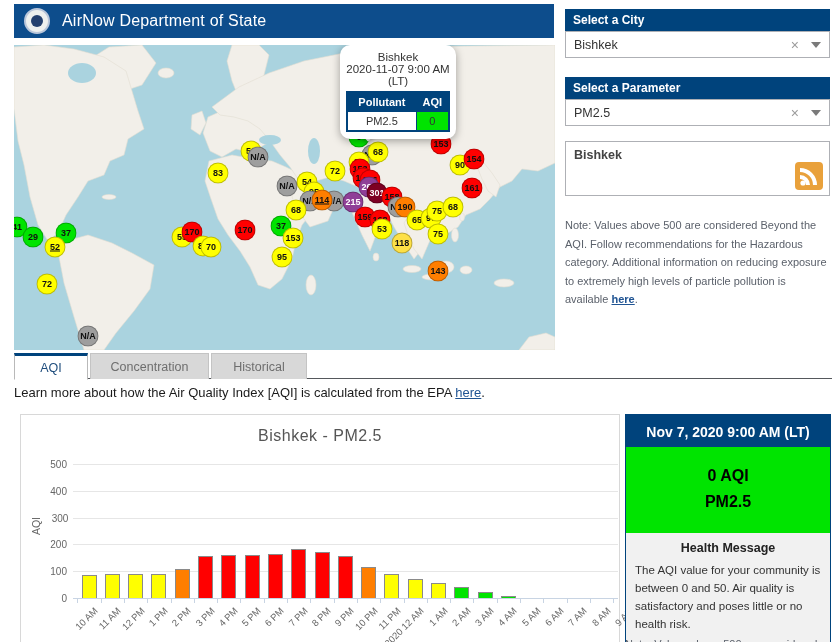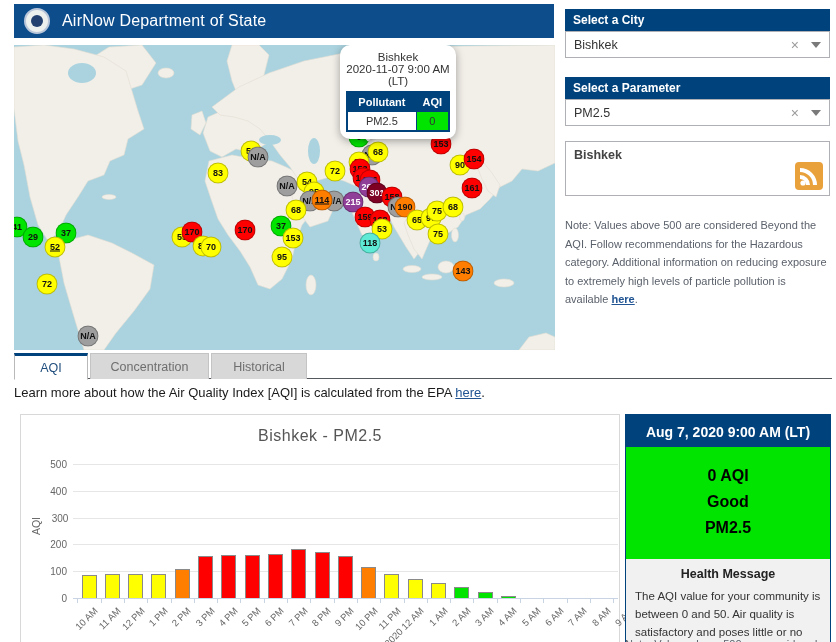--- a/index.html
+++ b/index.html
@@ -191,27 +191,27 @@
       <div class="marker" style="left: 349px; top: 133px; background: rgb(255, 0, 0);">141</div>
       <div class="marker" style="left: 356px; top: 135px; background: rgb(255, 0, 0);">166</div>
       <div class="marker dark" style="left: 355px; top: 142px; background: rgb(143, 63, 151);">262</div>
       <div class="marker dark" style="left: 363px; top: 148px; background: rgb(126, 0, 35);">301</div>
       <div class="marker" style="left: 378px; top: 152px; background: rgb(255, 0, 0);">158</div>
       <div class="marker" style="left: 384px; top: 162px; background: rgb(158, 158, 158);">N/A</div>
       <div class="marker" style="left: 391px; top: 162px; background: rgb(255, 126, 0);">190</div>
       <div class="marker" style="left: 351px; top: 172px; background: rgb(255, 0, 0);">159</div>
       <div class="marker" style="left: 366px; top: 175px; background: rgb(255, 0, 0);">168</div>
       <div class="marker" style="left: 368px; top: 184px; background: rgb(255, 255, 0);">53</div>
-      <div class="marker" style="left: 356px; top: 198px; background: #5eead4;">118</div>
+      <div class="marker" style="left: 388px; top: 198px; background: #fde047;">118</div>
       <div class="marker" style="left: 403px; top: 175px; background: rgb(255, 255, 0);">65</div>
       <div class="marker" style="left: 417px; top: 173px; background: rgb(255, 255, 0);">97</div>
       <div class="marker" style="left: 423px; top: 166px; background: rgb(255, 255, 0);">75</div>
       <div class="marker" style="left: 439px; top: 162px; background: rgb(255, 255, 0);">68</div>
       <div class="marker" style="left: 424px; top: 189px; background: rgb(255, 255, 0);">75</div>
-      <div class="marker" style="left: 424px; top: 226px; background: rgb(255, 126, 0); margin-left: 25px;">143</div>
+      <div class="marker" style="left: 424px; top: 226px; background: rgb(255, 126, 0);">143</div>
       <div class="marker" style="left: 427px; top: 99px; background: rgb(255, 0, 0);">153</div>
       <div class="marker" style="left: 446px; top: 120px; background: rgb(255, 255, 0);">90</div>
       <div class="marker" style="left: 460px; top: 114px; background: rgb(255, 0, 0);">154</div>
       <div class="marker" style="left: 458px; top: 143px; background: rgb(255, 0, 0);">161</div>
     </div>
 
   <div class="popup-tail"></div>
   <div class="popup">
     <div>Bishkek</div>
     <div>2020-11-07 9:00 AM</div>
@@ -351,25 +351,24 @@
       <div class="ytick-label" style="left: 0px; top: 151.2px;">100</div>
       <div class="ytick-label" style="left: 0px; top: 124.4px;">200</div>
       <div class="ytick-label" style="left: 16px; top: 97.6px; text-align: center;">300</div>
       <div class="ytick-label" style="left: 0px; top: 70.8px;">400</div>
       <div class="ytick-label" style="left: 0px; top: 44px;">500</div>
     </div>
 </div>
 
 <div class="cc-panel">
   <div class="cc-header">
-    <div class="cc-date">Aug 7, 2020 9:00 AM (LT)</div>
+    <div class="cc-date">Nov 7, 2020 9:00 AM (LT)</div>
   </div>
   <div class="cc-green">
     <div>0 AQI</div>
-    <div>Good</div>
     <div>PM2.5</div>
   </div>
   <div class="cc-health">
     <div class="cc-health-title">Health Message</div>
     <div class="cc-health-msg">The AQI value for your community is between 0 and 50. Air quality is satisfactory and poses little or no health risk.</div>
   </div>
 </div>
 <div class="cc-footer-note">Note: Values above 500 are considered Beyond the</div>
 
 </body></html>

